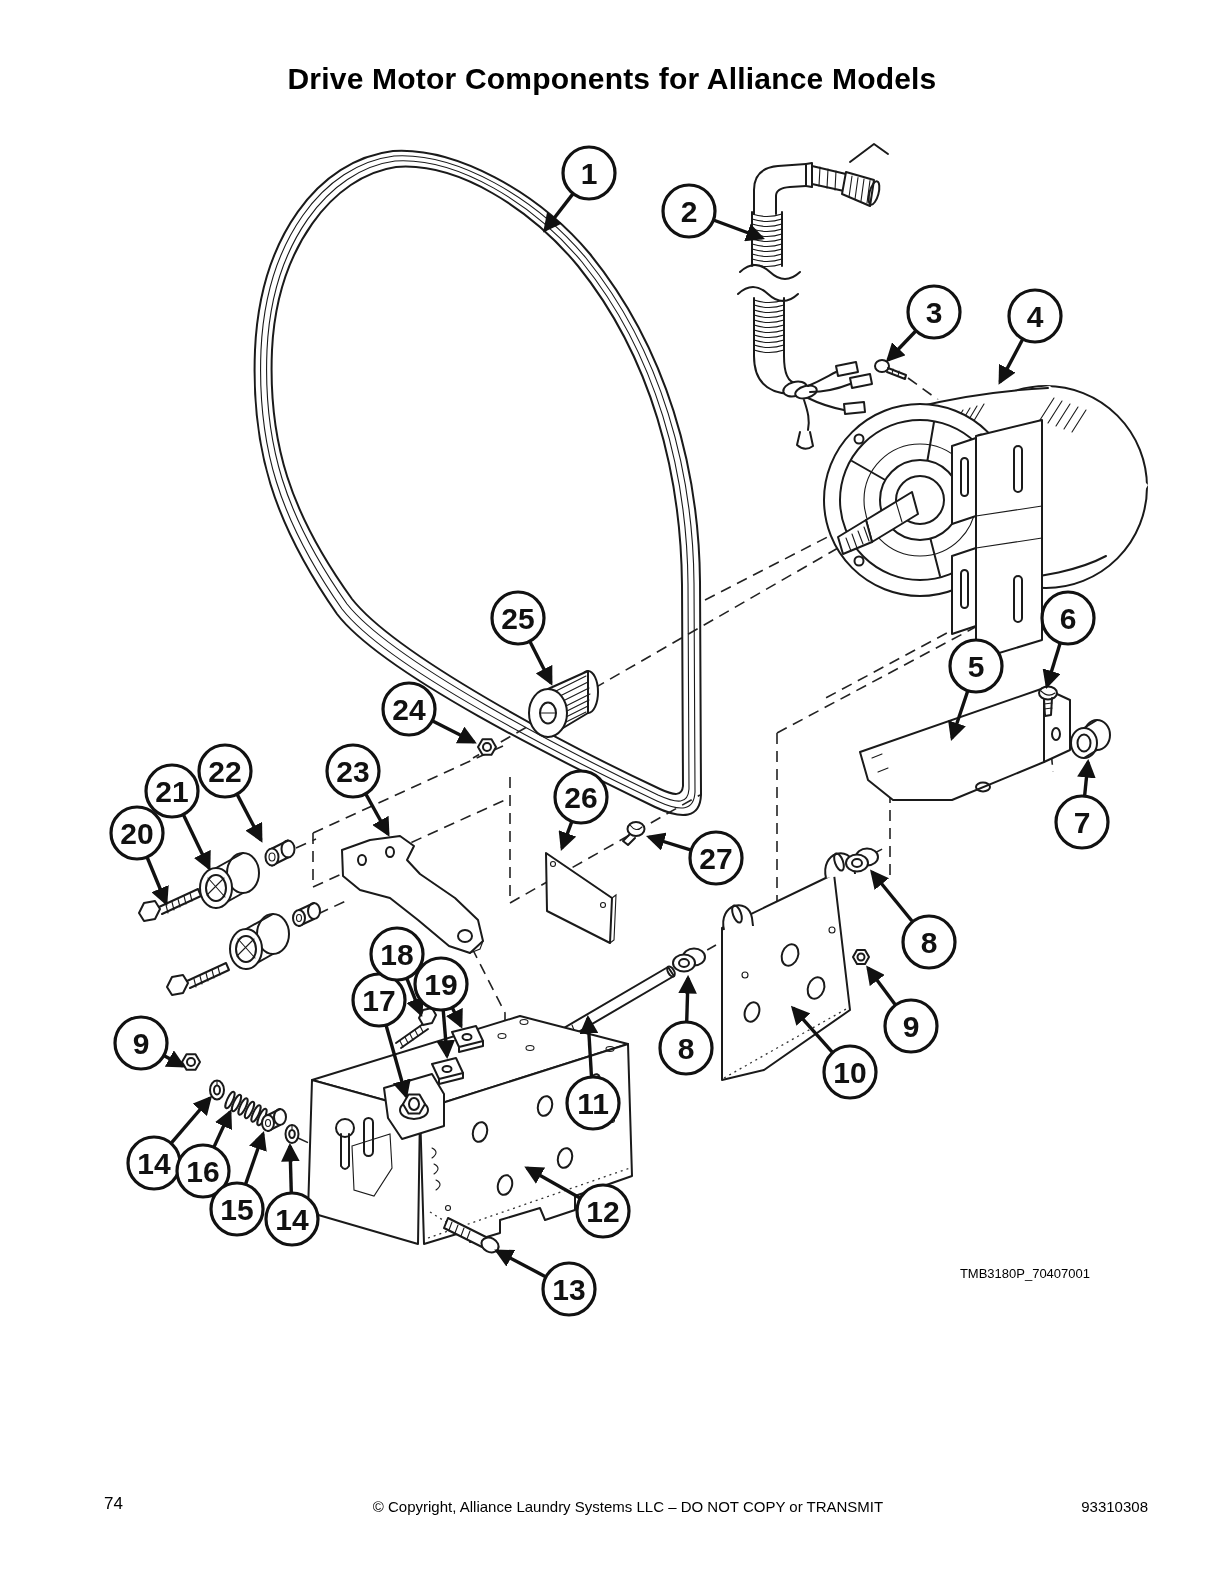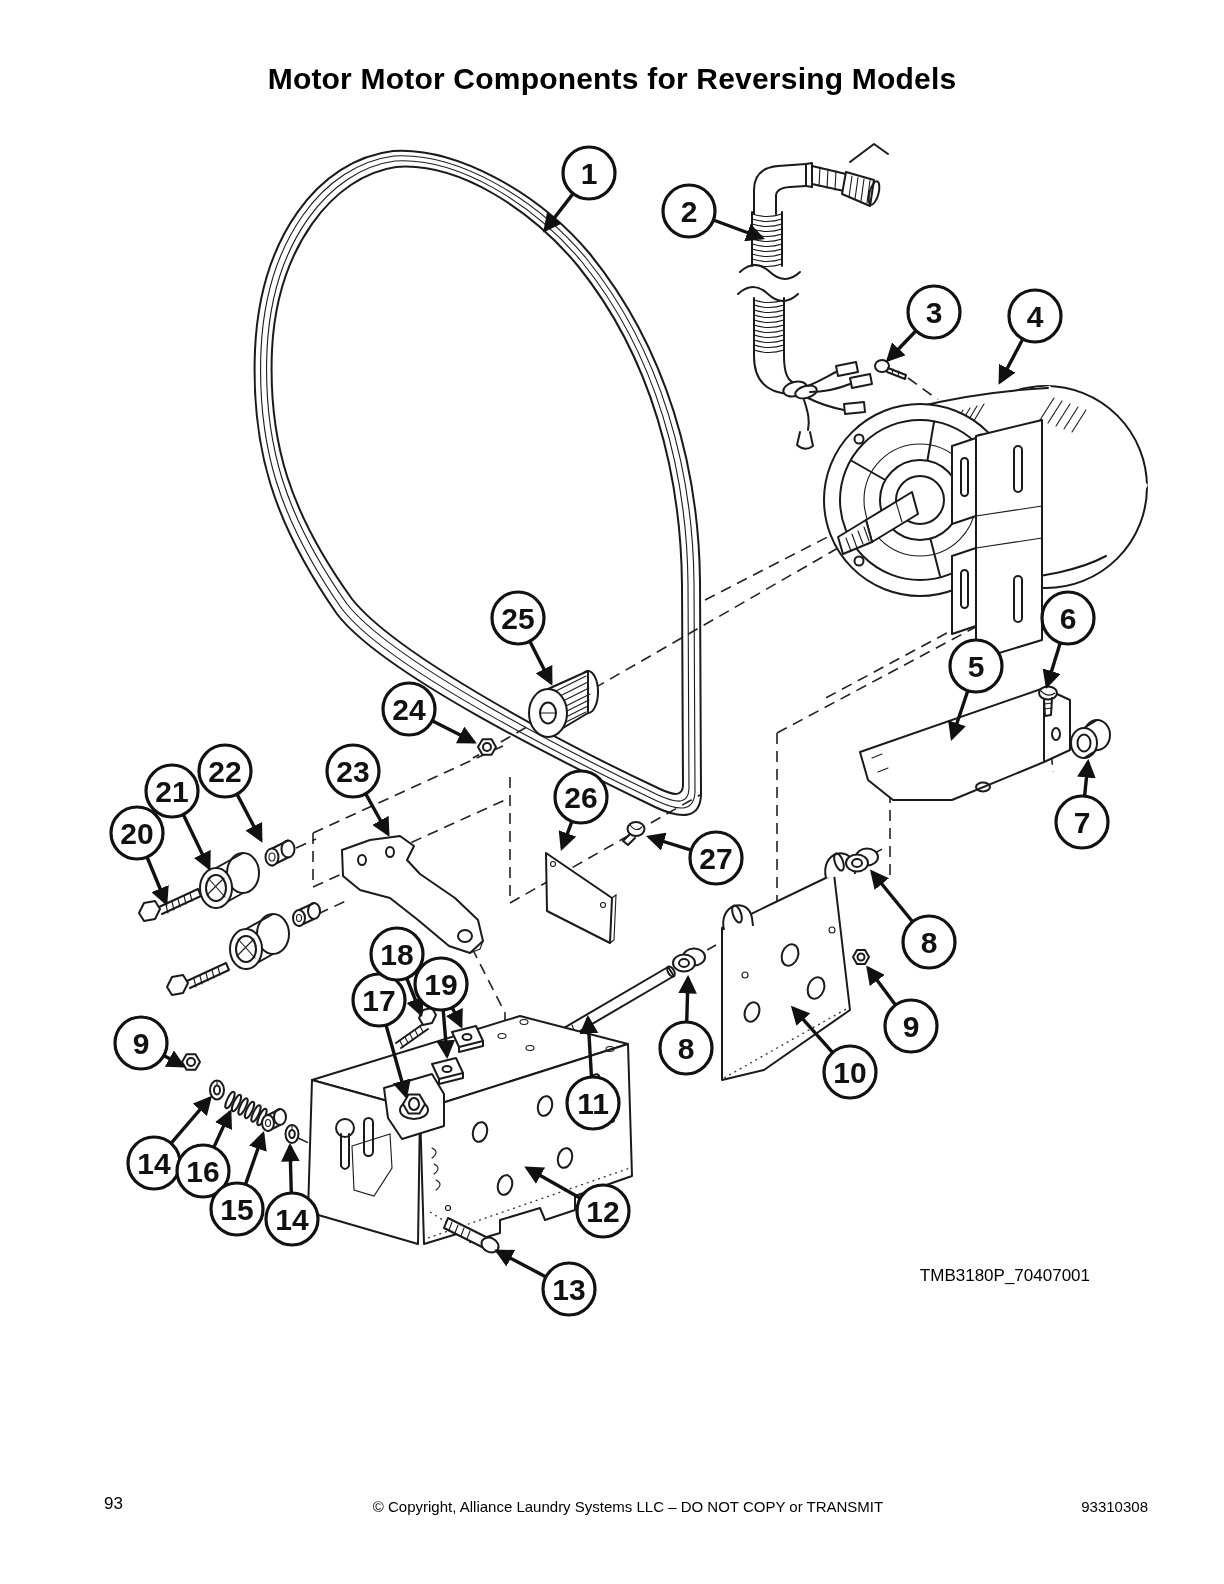--- a/index.html
+++ b/index.html
@@ -1,39 +1,39 @@
 <!DOCTYPE html>
 <html><head>
 <meta charset="utf-8">
 <style>
   html,body{margin:0;padding:0;background:#fff}
   .page{position:relative;width:1224px;height:1584px;background:#fff;overflow:hidden;
         font-family:"Liberation Sans",sans-serif;color:#000}
   .title{position:absolute;top:62px;left:0;width:100%;text-align:center;
          font-size:30px;font-weight:bold;letter-spacing:.2px}
-  .fig-code{position:absolute;top:1266px;right:134px;font-size:17px}
+  .fig-code{position:absolute;top:1266px;right:134px;font-size:13px}
   .pagenum{position:absolute;left:104px;top:1494px;font-size:17px}
   .copyright{position:absolute;left:16px;width:100%;text-align:center;top:1498px;font-size:15px}
   .docnum{position:absolute;right:76px;top:1498px;font-size:15px}
   svg.art{position:absolute;left:0;top:0}
   .ln{stroke:#1a1a1a;fill:none;stroke-width:2;stroke-linecap:round;stroke-linejoin:round}
   .fw{fill:#fff;stroke:#1a1a1a;stroke-width:2;stroke-linejoin:round}
   .thin{stroke:#1a1a1a;fill:none;stroke-width:1.1;stroke-linecap:round}
   .dash{stroke:#222;fill:none;stroke-width:1.6;stroke-dasharray:11 7}
   .dot{stroke:#333;fill:none;stroke-width:1.3;stroke-dasharray:2 4}
   .leader{stroke:#111;stroke-width:3.4;fill:none}
   .callout-circle{fill:#fff;stroke:#111;stroke-width:3.2}
   .callout-num{font-family:"Liberation Sans",sans-serif;font-weight:bold;font-size:30px;
                fill:#111;text-anchor:middle}
 </style>
 </head>
 <body>
 
 <div class="page">
-  <div class="title">Motor Motor Components for Reversing Models</div>
+  <div class="title">Drive Motor Components for Alliance Models</div>
 
   <svg class="art" width="1224" height="1584" viewBox="0 0 1224 1584">
     <defs>
       <marker id="arrowhead" viewBox="0 0 12 12" refX="10" refY="6" markerWidth="5.5" markerHeight="5.5" orient="auto">
         <path d="M0 0 L12 6 L0 12 Z" fill="#111"></path>
       </marker>
     </defs>
 
     <g>
       <path class="dash" d="M838 548 L473 758"></path>
@@ -460,16 +460,16 @@
         </g>
         <g>
           <line x1="691.2" y1="850.2" x2="649" y2="837" class="leader" marker-end="url(#arrowhead)"></line>
           <circle cx="716" cy="858" r="26" class="callout-circle"></circle>
           <text x="716" y="858" dy="0.36em" class="callout-num">27</text>
         </g>
       </g>
   </svg>
 
   <div class="fig-code">TMB3180P_70407001</div>
-  <div class="pagenum">93</div>
+  <div class="pagenum">74</div>
   <div class="copyright">© Copyright, Alliance Laundry Systems LLC – DO NOT COPY or TRANSMIT</div>
   <div class="docnum">93310308</div>
 </div>
 
 </body></html>

